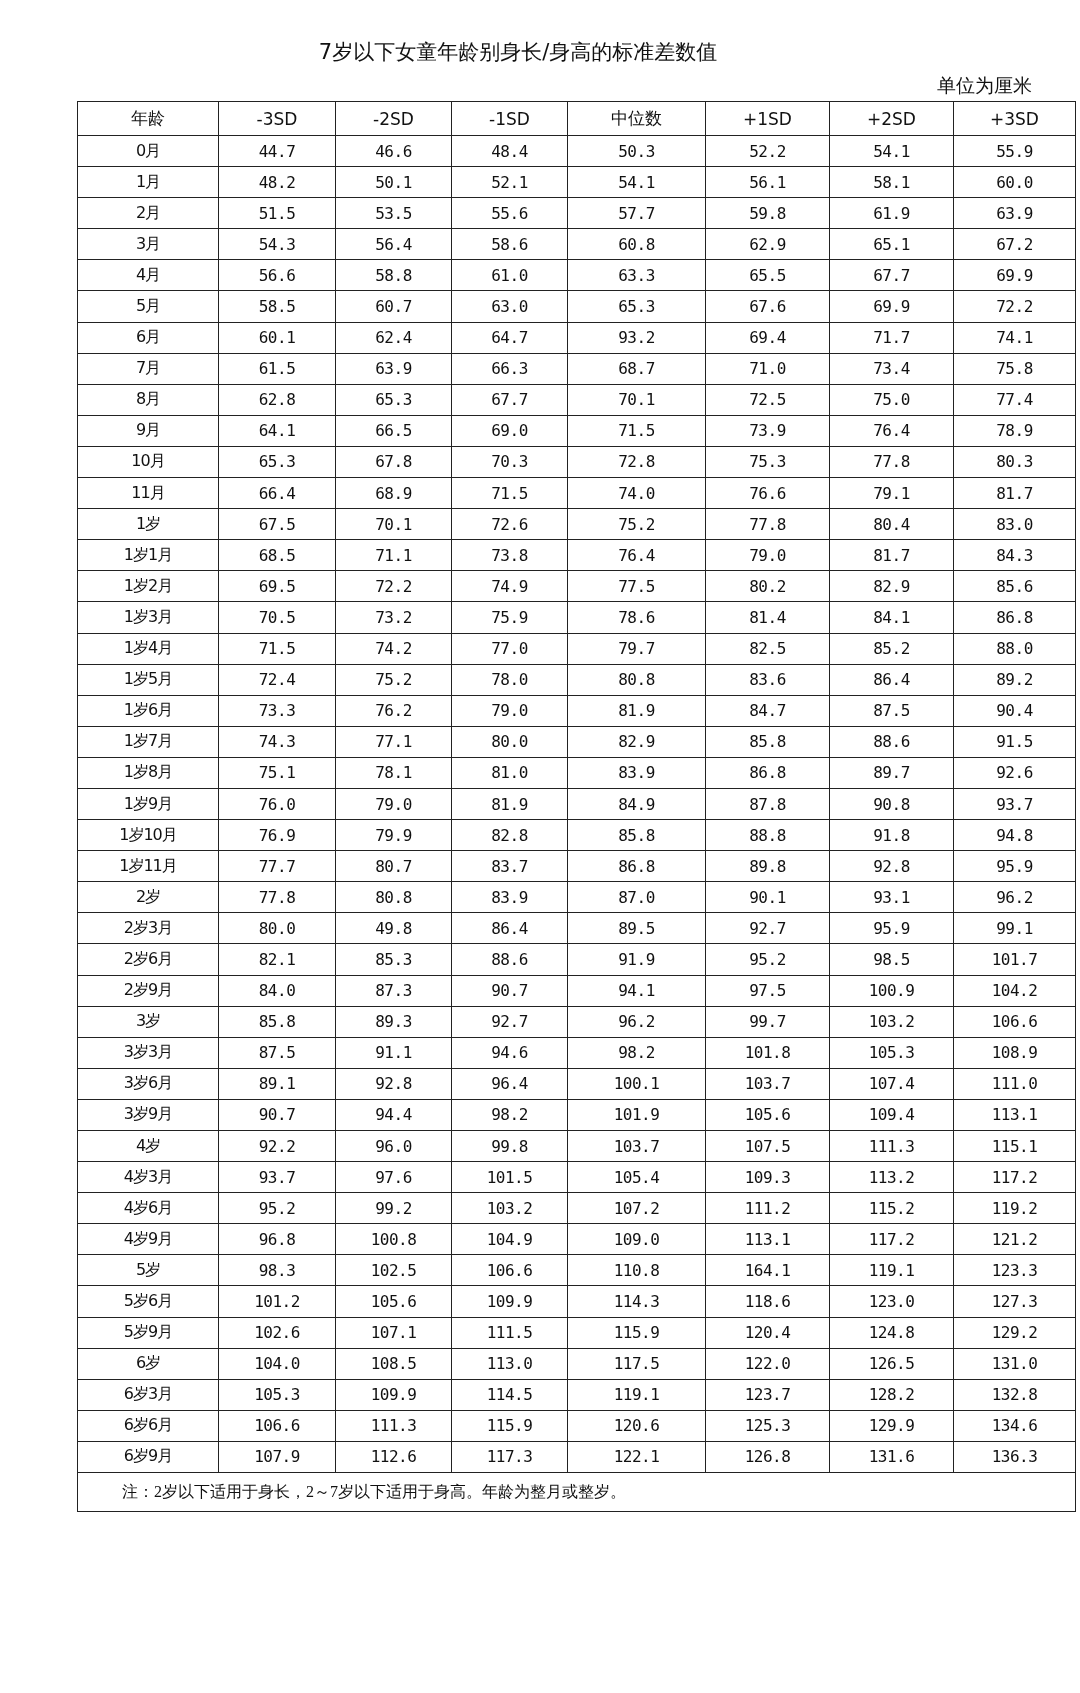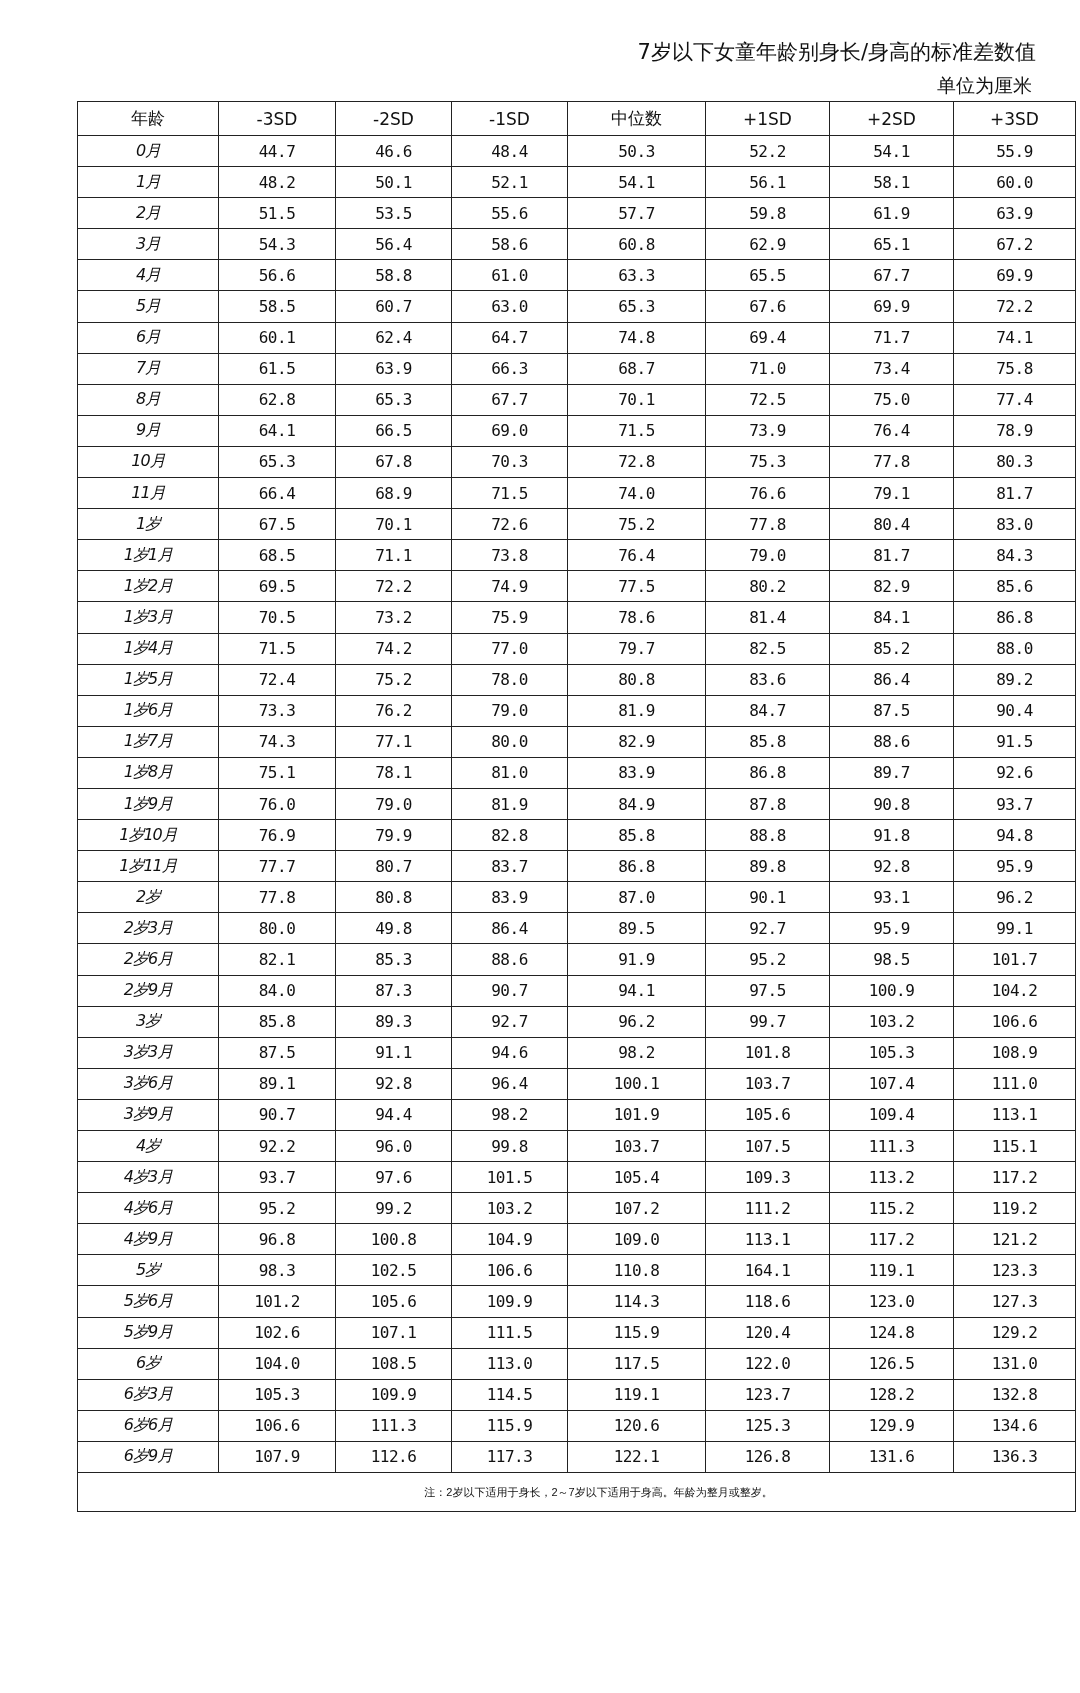--- a/index.html
+++ b/index.html
@@ -1,30 +1,30 @@
 <!DOCTYPE html>
 <html><head>
 <meta charset="utf-8">
 <style>
   html, body { margin: 0; padding: 0; background: #ffffff; }
   body { width: 1080px; height: 1693px; position: relative; overflow: hidden;
          font-family: "DejaVu Sans", "Liberation Sans", sans-serif; color: #111; }
-  .title { position: absolute; top: 38px; left: 0; width: 1036px; text-align: right;
+  .title { position: absolute; top: 38px; left: 0; width: 1036px; text-align: center;
            font-size: 21px; letter-spacing: 0px; }
   .unit { position: absolute; top: 73px; right: 48px; font-size: 19px; }
   table.grid { position: absolute; top: 101px; left: 41px; width: 998px;
                border-collapse: collapse; table-layout: fixed; margin-left: 36px; }
   table.grid td, table.grid th { border: 1px solid #222; text-align: center;
                font-weight: normal; padding: 0; font-size: 17px; }
   table.grid th { height: 33px; }
   table.grid td { height: 30.1px; font-family: "DejaVu Sans Mono", "Liberation Mono", monospace;
                   font-size: 16px; letter-spacing: -0.5px; }
-  table.grid td.age { font-family: "DejaVu Sans", "Liberation Sans", sans-serif; font-size: 16px; letter-spacing: -1px; font-style: italic; }
-  table.grid td.note { text-align: center; padding-left: 44px; height: 38px;
-                       font-family: Liberation Sans, sans-serif; font-size: 11px; letter-spacing: 0; }
+  table.grid td.age { font-family: "DejaVu Sans", "Liberation Sans", sans-serif; font-size: 16px; letter-spacing: -1px; }
+  table.grid td.note { text-align: left; padding-left: 44px; height: 38px;
+                       font-family: Liberation Serif, serif; font-size: 16px; letter-spacing: 0; }
 </style>
 </head>
 <body>
 
 <div class="title">7岁以下女童年龄别身长/身高的标准差数值</div>
 <div class="unit">单位为厘米</div>
 
 <table class="grid">
   <colgroup>
     <col style="width:141px">
@@ -107,21 +107,21 @@
         <td>65.3</td>
         <td>67.6</td>
         <td>69.9</td>
         <td>72.2</td>
       </tr>
       <tr>
         <td class="age">6月</td>
         <td>60.1</td>
         <td>62.4</td>
         <td>64.7</td>
-        <td>74.8</td>
+        <td>93.2</td>
         <td>69.4</td>
         <td>71.7</td>
         <td>74.1</td>
       </tr>
       <tr>
         <td class="age">7月</td>
         <td>61.5</td>
         <td>63.9</td>
         <td>66.3</td>
         <td>68.7</td>

